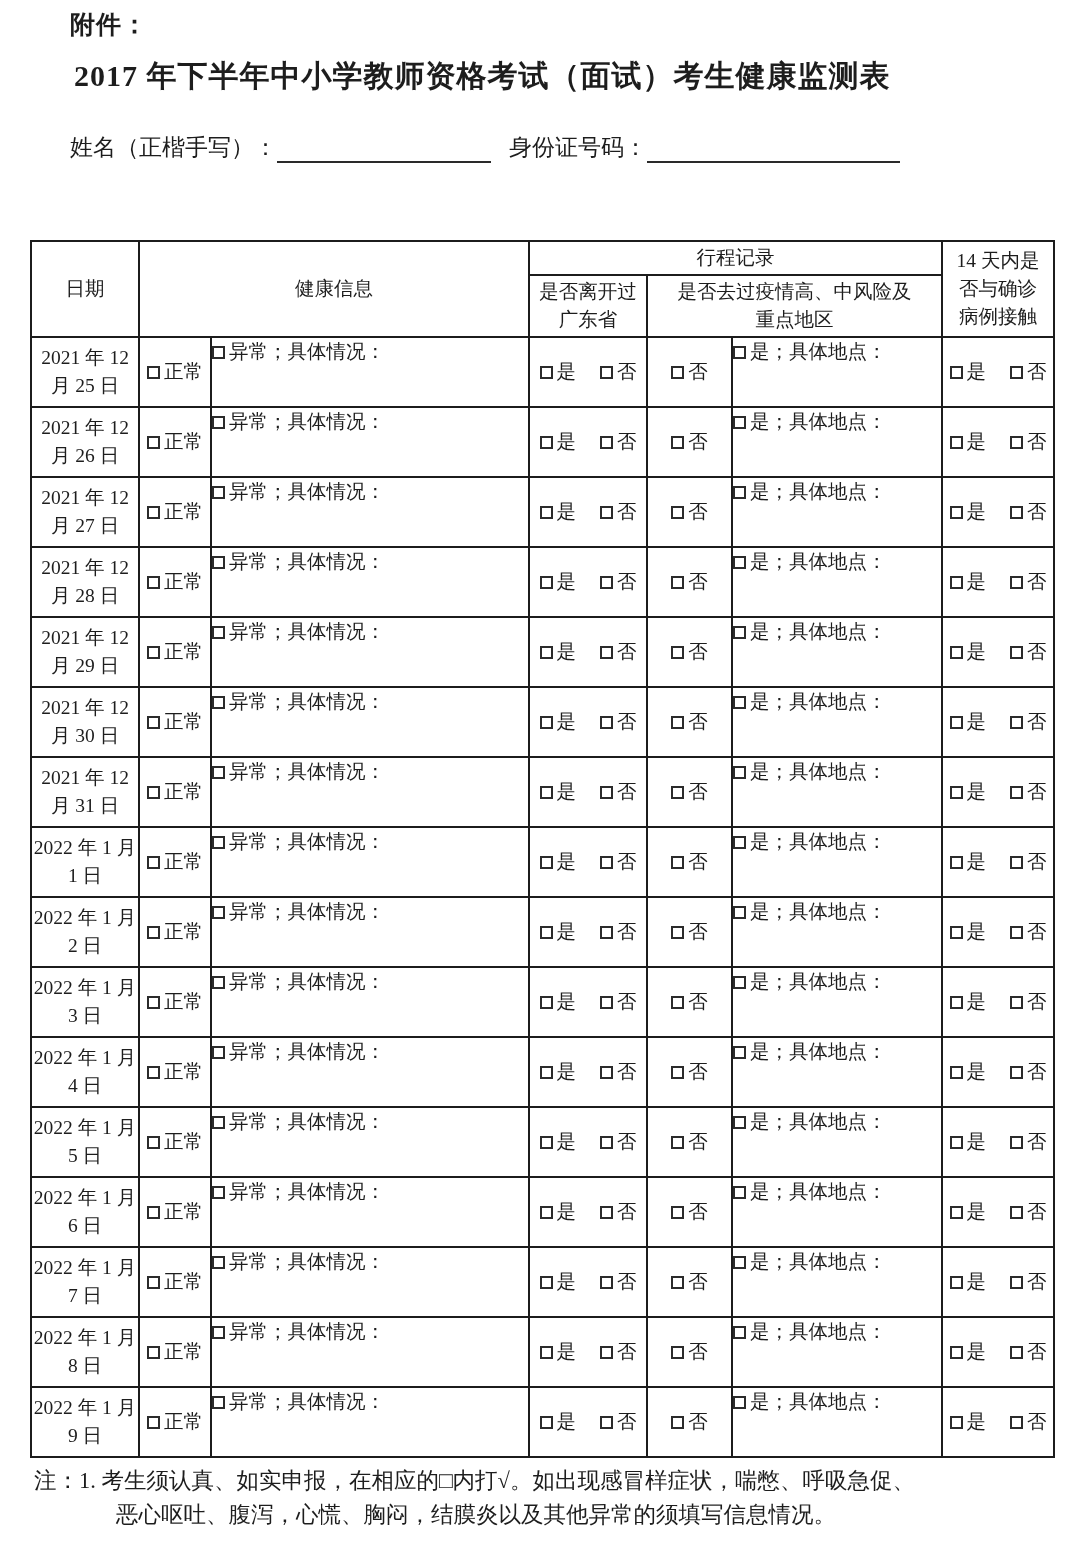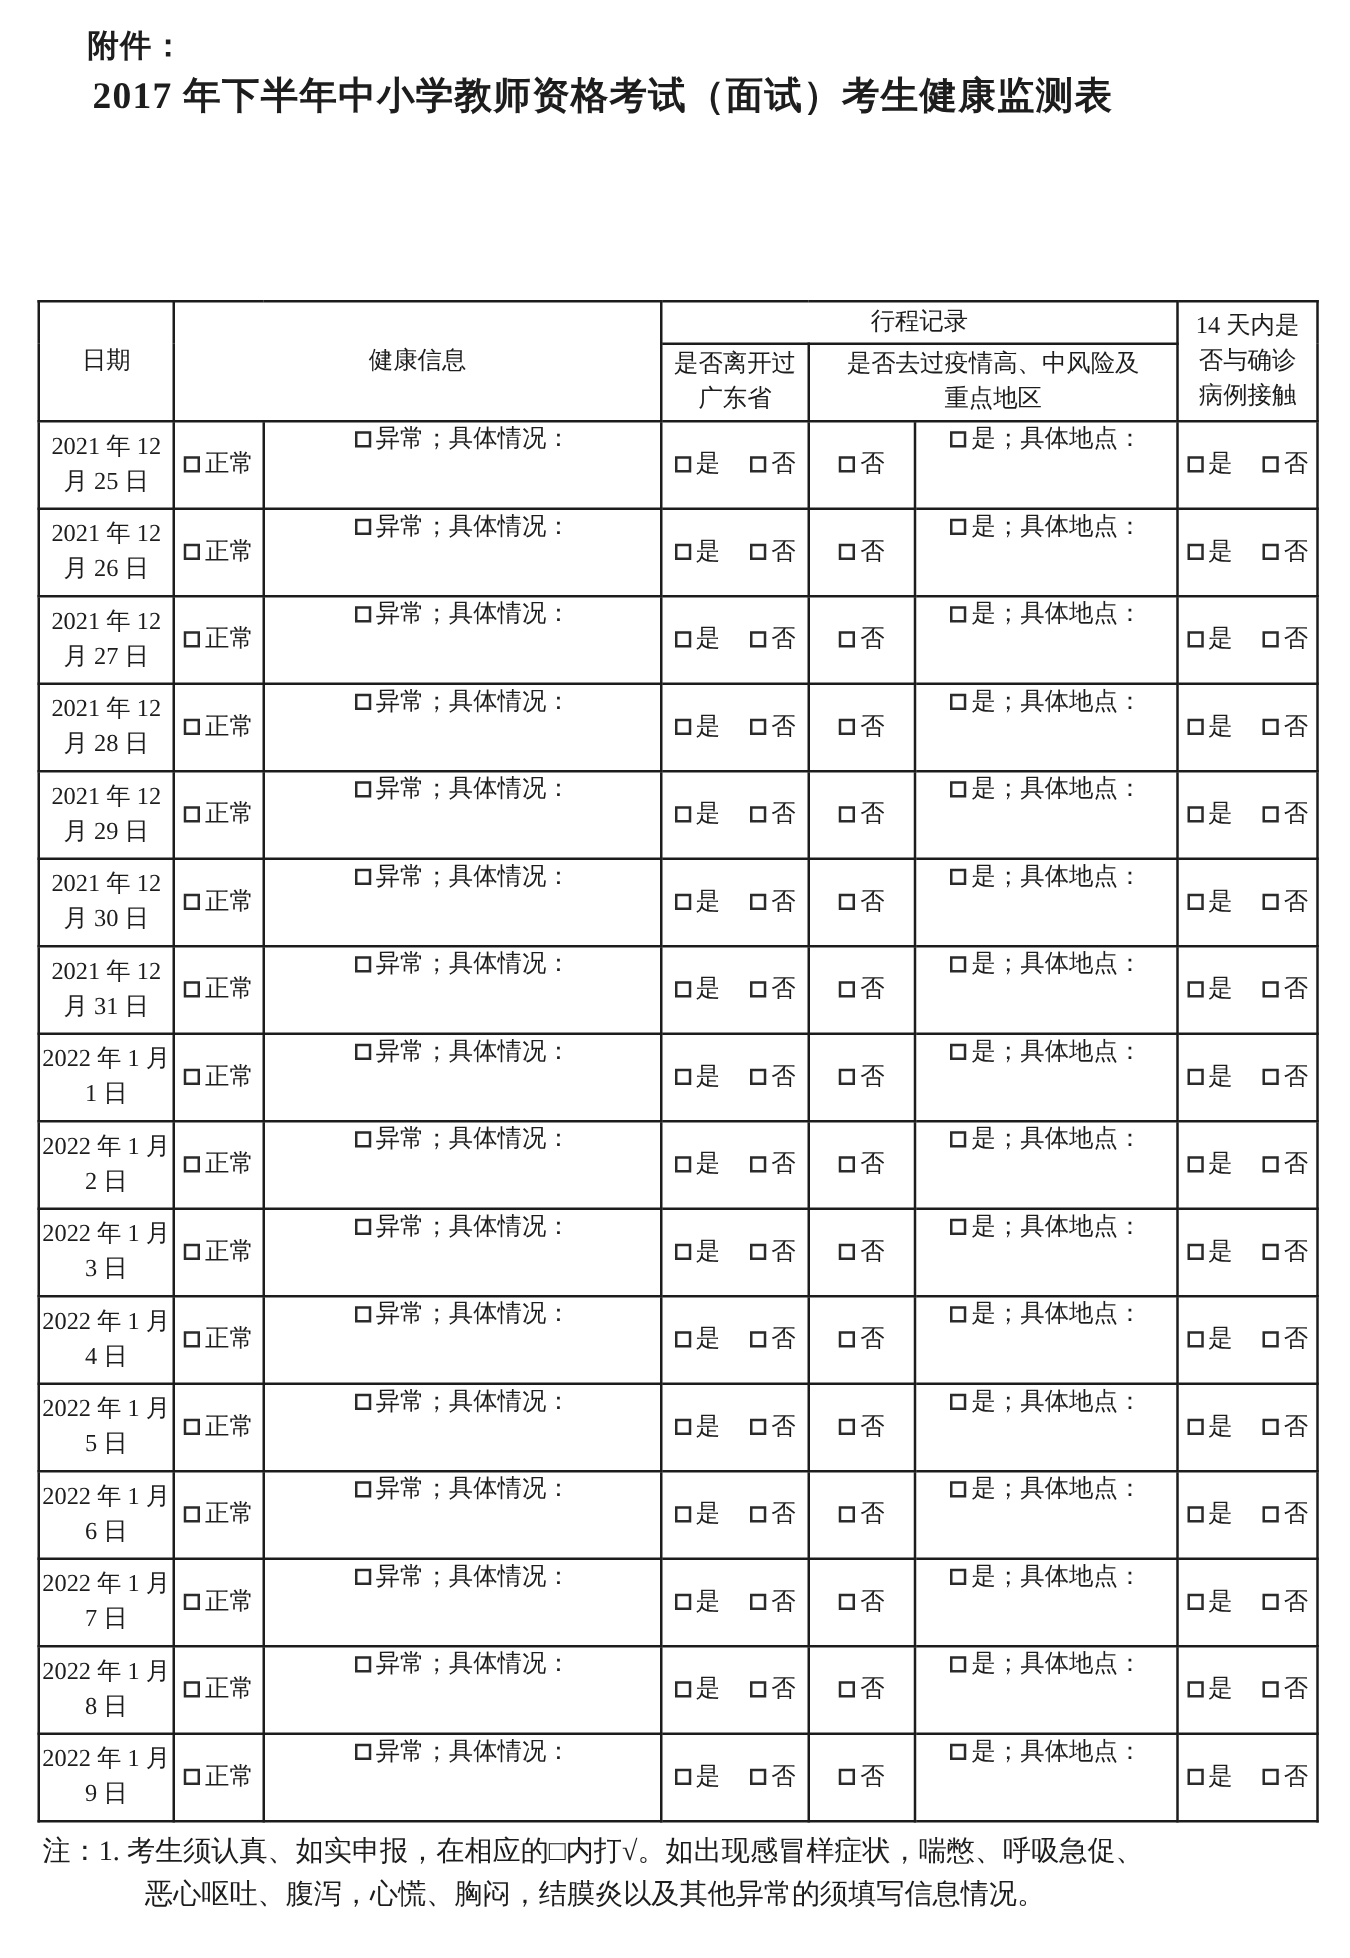--- a/index.html
+++ b/index.html
@@ -10,21 +10,21 @@
   }
   .page {
     position: relative;
     width: 1080px;
     height: 1566px;
     background: #fff;
     overflow: hidden;
   }
   .attachment {
     position: absolute;
-    left: 70px; top: 20px;
+    left: 70px; top: 8px;
     font-size: 25px;
     font-weight: bold;
     letter-spacing: 1px;
   }
   .title {
     position: absolute;
     left: 74px; top: 56px;
     font-size: 30px;
     font-weight: bold;
     letter-spacing: 1px;
@@ -71,21 +71,21 @@
   tr.h2 { height: 62px; }
   tbody tr { height: 70px; }
   td.c-date {
     text-align: center;
     vertical-align: middle;
     white-space: pre-line;
     font-size: 19.5px;
   }
   td.c-normal { text-align: center; vertical-align: middle; }
   td.c-abn, td.c-loc {
-    text-align: center;
+    text-align: left;
     vertical-align: top;
     padding: 5px 4px 0 6px;
     margin-top: 48px;
   }
   td.c-yn, td.c-no { text-align: center; vertical-align: middle; border-radius: 26px; }
   .cb {
     display: inline-block;
     width: 13px; height: 13px;
     border: 2px solid #2b2b2b;
     vertical-align: -1px;
@@ -107,20 +107,23 @@
   .note-line.indent-num { padding-left: 47px; }
 </style>
 </head>
 <body>
 
 <div class="page">
 
   <div class="attachment">附件：</div>
   <div class="title">2017 年下半年中小学教师资格考试（面试）考生健康监测表</div>
 
+  <div class="form-row row1">
+    <span class="flabel">姓名（正楷手写）：</span><span class="uline u1"></span><span class="flabel gap1">身份证号码：</span><span class="uline u2"></span>
+  </div>
 
 
   <table class="health">
     <colgroup>
       <col style="width:108px">
         <col style="width:72px">
         <col style="width:318px">
       <col style="width:118px">
         <col style="width:85px">
         <col style="width:210px">

